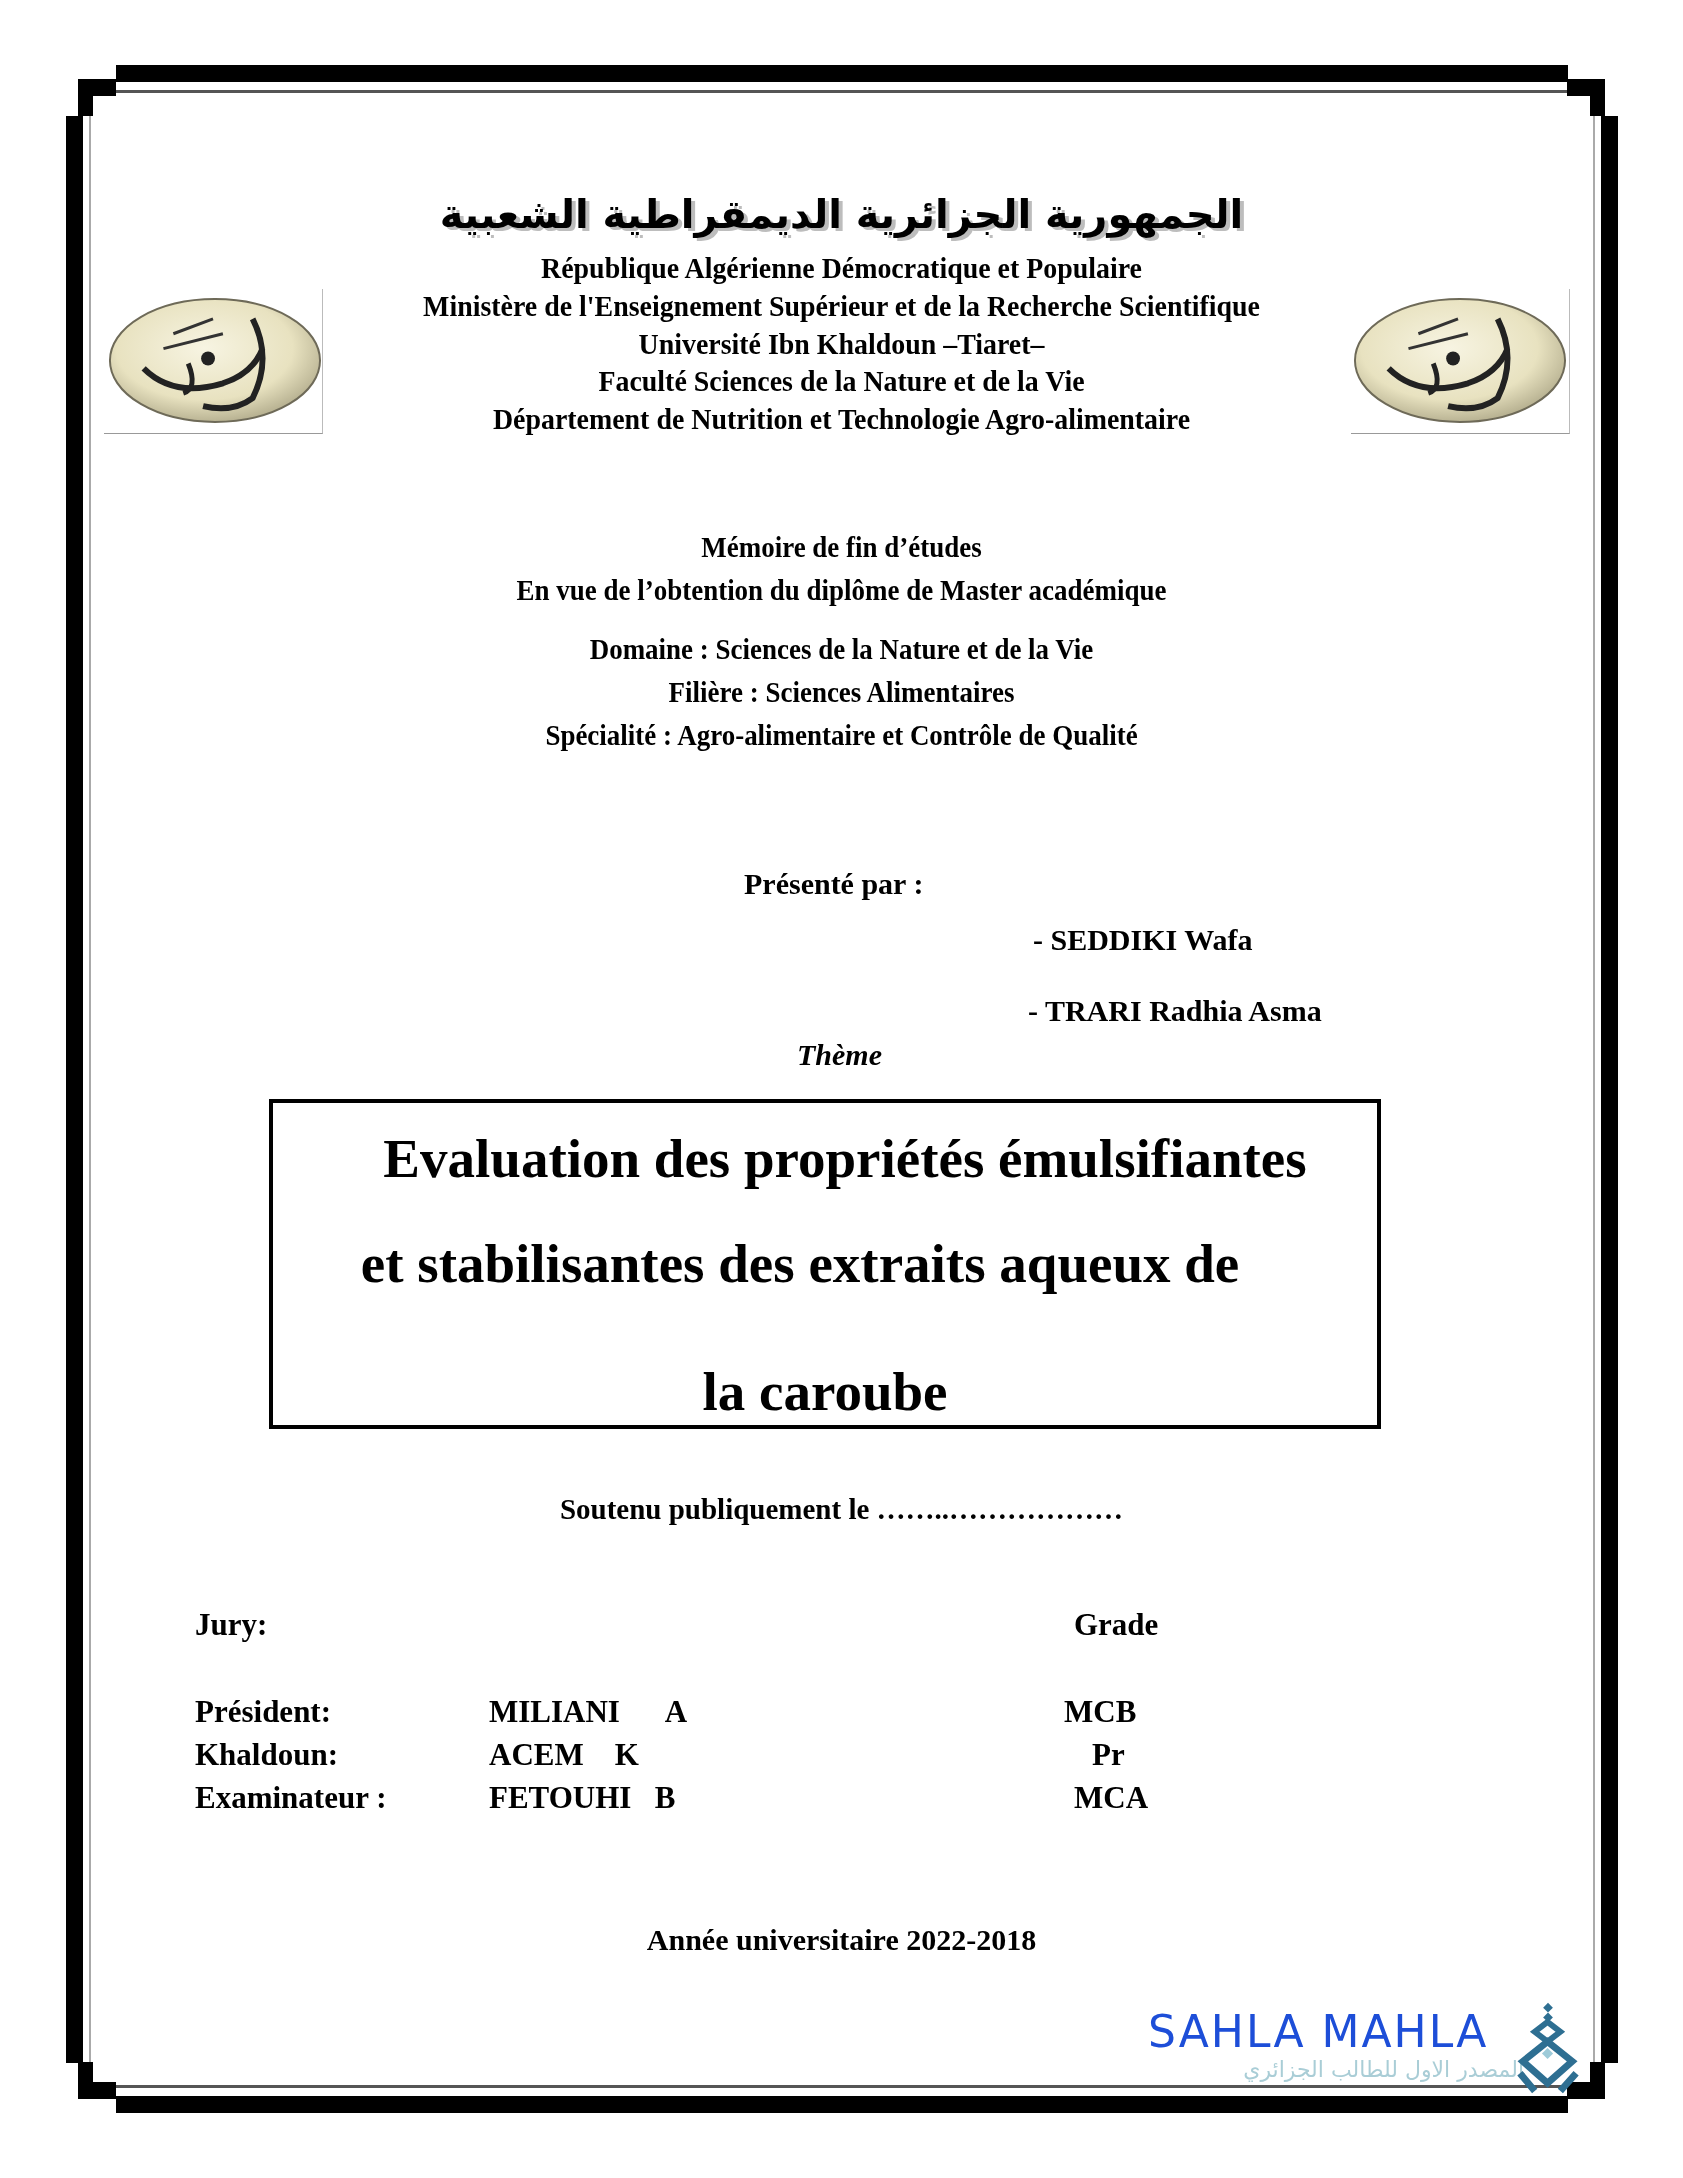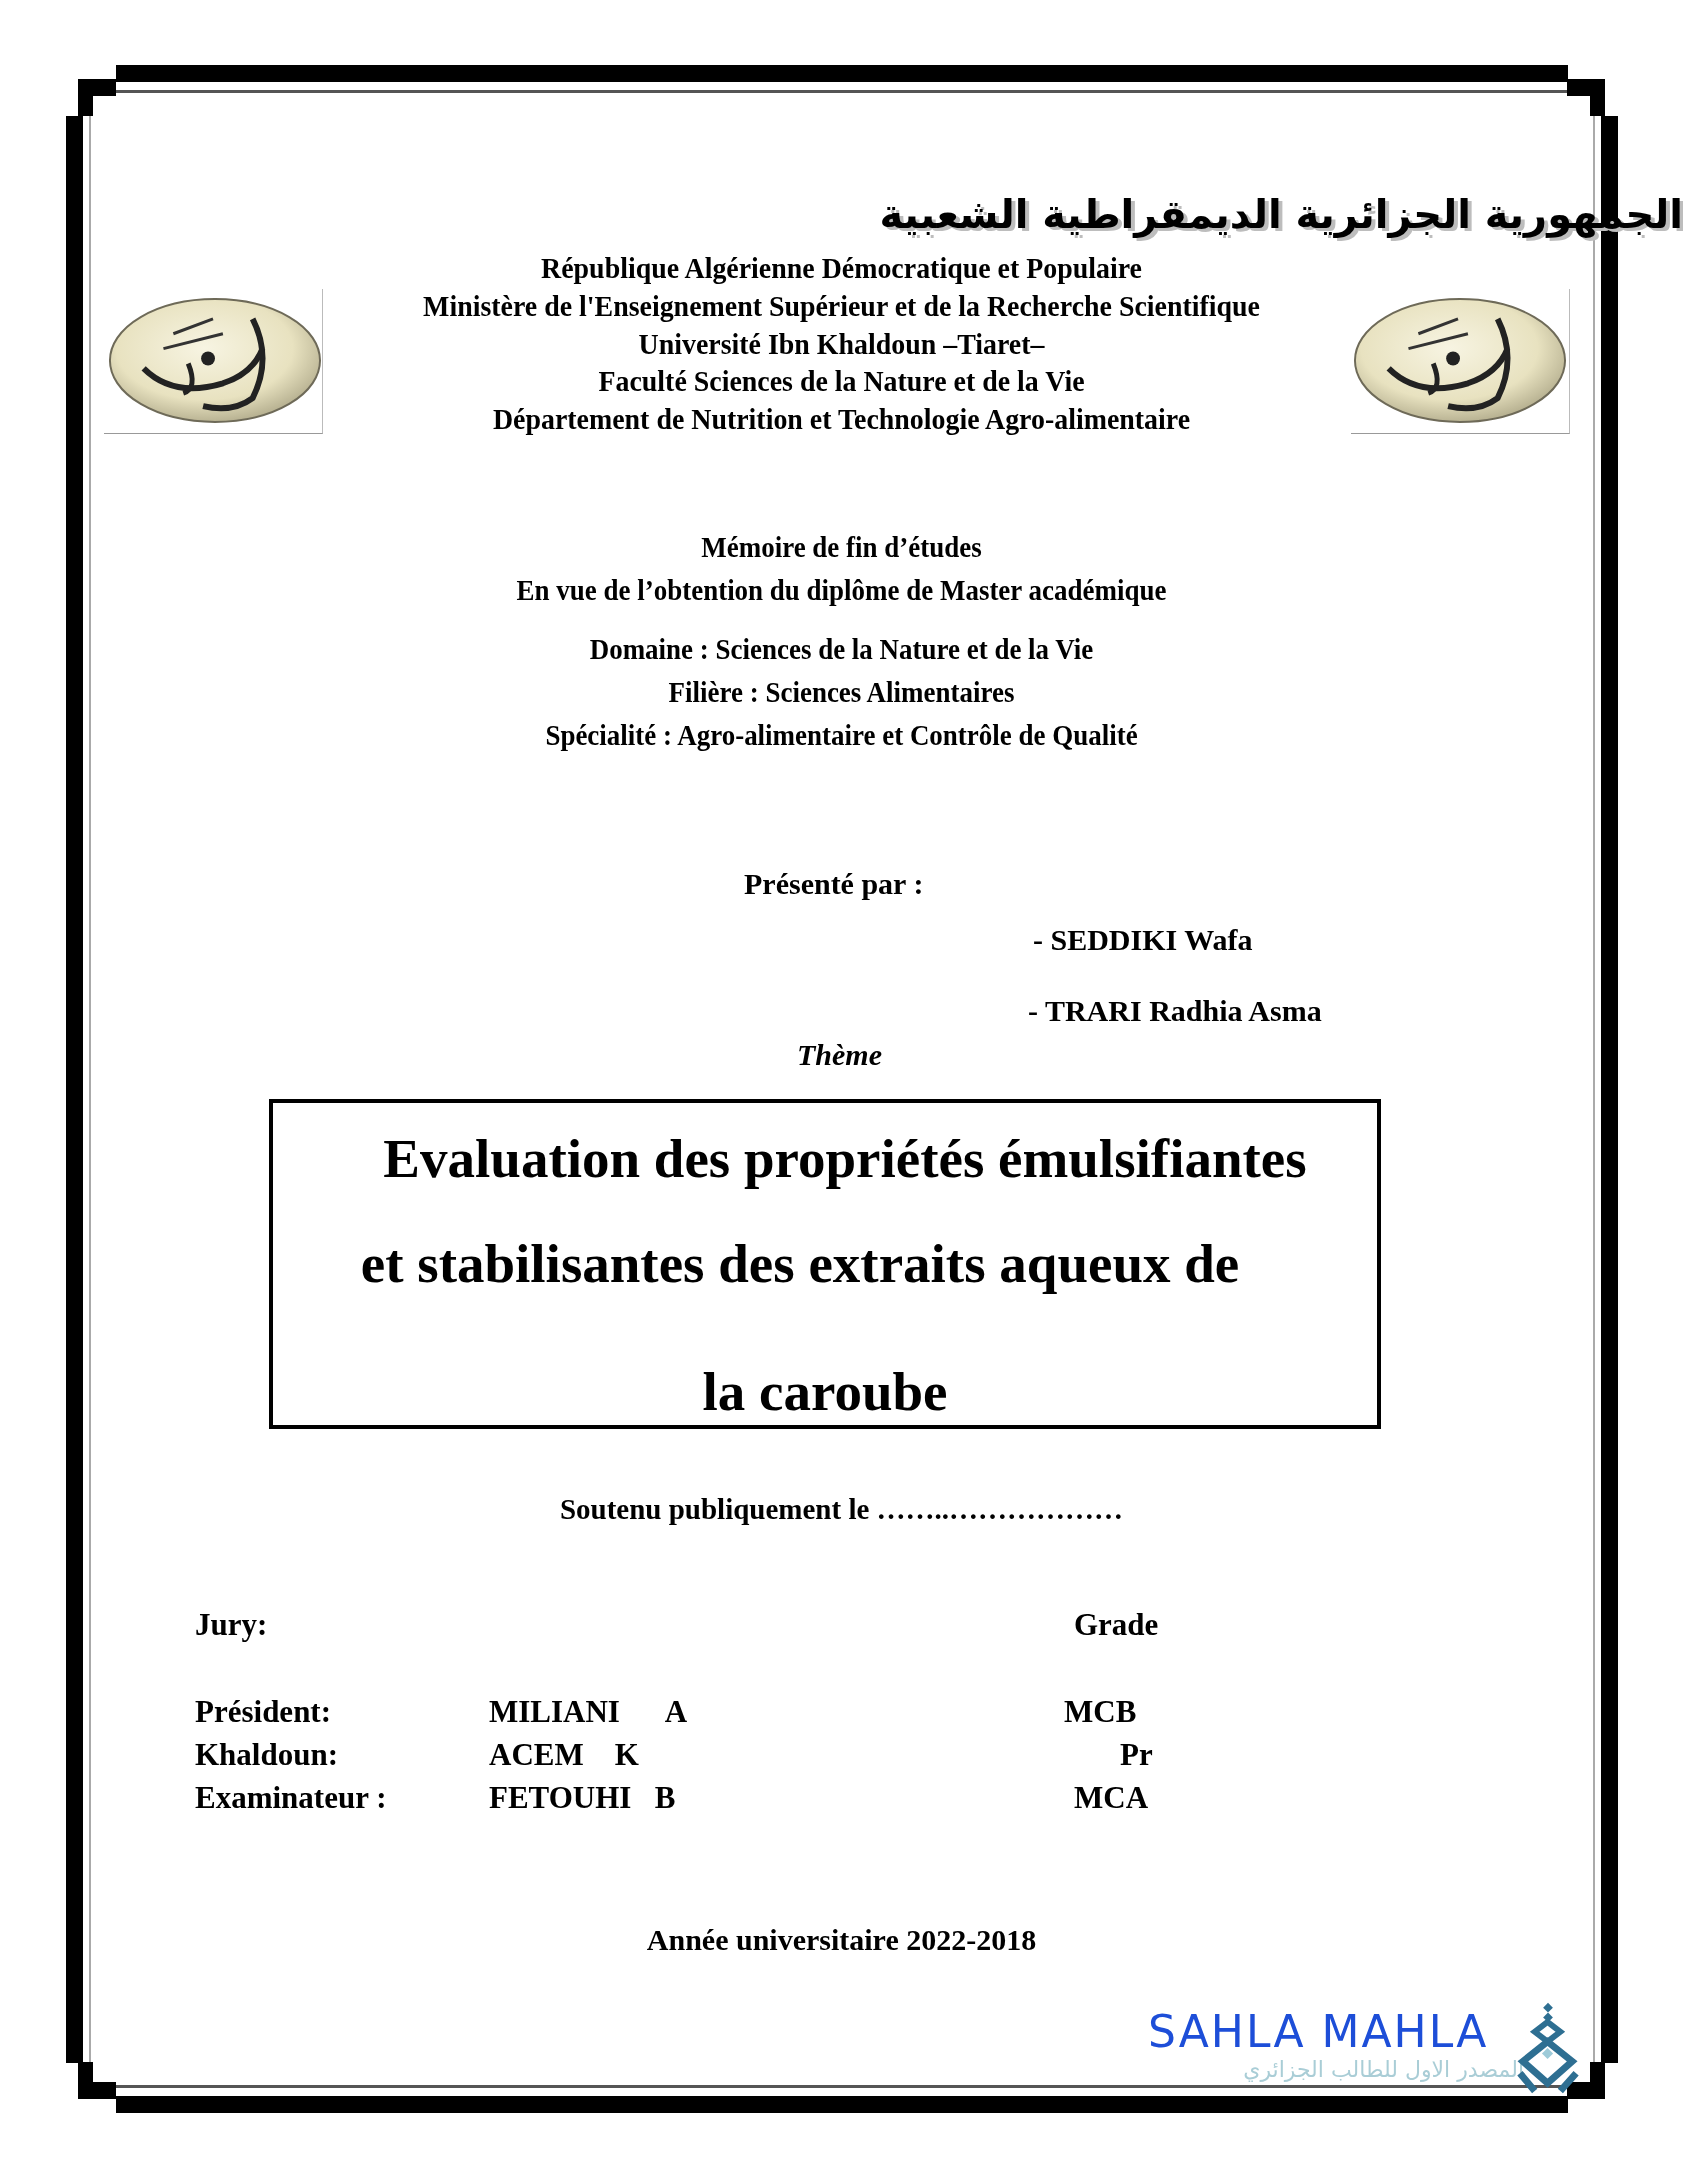--- a/index.html
+++ b/index.html
@@ -8,21 +8,21 @@
   .abs { position:absolute; }
   .bar { position:absolute; background:#000; }
   .thin { position:absolute; background:#555; }
   .gline { position:absolute; background:#aaa; }
   .ctr { position:absolute; left:0; width:1683px; text-align:center; font-weight:bold; white-space:nowrap; }
   .b { font-weight:bold; }
   .hdr { font-size:30px; line-height:38px; transform:scaleX(0.93); transform-origin:center; }
   .logo { position:absolute; width:218px; height:144px; }
   .logo .frame { position:absolute; left:0; top:0; width:100%; height:100%; border-right:1px solid #bbb; border-bottom:1px solid #999; }
   .arabic { font-family:"DejaVu Sans", sans-serif; font-size:40px; font-weight:bold; direction:rtl;
-            text-shadow:4px 3px 0 #bdbdbd;text-align:right; }
+            text-shadow:4px 3px 0 #bdbdbd; }
   .title-box { position:absolute; left:269px; top:1099px; width:1104px; height:322px; border:4px solid #000000; }
   .title-line { position:absolute; left:0; width:100%; text-align:center; font-weight:bold; font-size:55px; white-space:nowrap; }
   .jury { position:absolute; font-weight:bold; font-size:31px; white-space:nowrap; }
   .wm { position:absolute; left:1148px; top:2010px; }
   .wm-text { font-family:"DejaVu Sans", sans-serif; font-size:44px; color:#1d4ed8; letter-spacing:2px; line-height:44px; }
   .wm-sub { font-family:"DejaVu Sans", sans-serif; font-size:22px; color:#a9cdd6; direction:rtl; line-height:24px; margin-top:4px; }
 </style>
 </head>
 <body>
 
@@ -124,21 +124,21 @@
 <div>
   <div class="jury" style="left:195px; top:1607px;">Jury:</div>
   <div class="jury" style="left:1074px; top:1607px;text-align:right;">Grade</div>
 
   <div class="jury" style="left:195px; top:1694px;">Président:</div>
   <div class="jury" style="left:489px; top:1694px; white-space:pre;">MILIANI      A</div>
   <div class="jury" style="left:1064px; top:1694px;">MCB</div>
 
   <div class="jury" style="left:195px; top:1737px;">Khaldoun:</div>
   <div class="jury" style="left:489px; top:1737px; white-space:pre;">ACEM    K</div>
-  <div class="jury" style="left:1120px; top:1737px;">Pr</div>
+  <div class="jury" style="left:1092px; top:1737px;">Pr</div>
 
   <div class="jury" style="left:195px; top:1780px;">Examinateur :</div>
   <div class="jury" style="left:489px; top:1780px; white-space:pre;">FETOUHI   B</div>
   <div class="jury" style="left:1074px; top:1780px;">MCA</div>
 </div>
 
 <div class="ctr" style="top:1923px; font-size:30px;">Année universitaire 2022-2018</div>
 
 <div class="wm">
   <div class="wm-text">SAHLA MAHLA</div>

